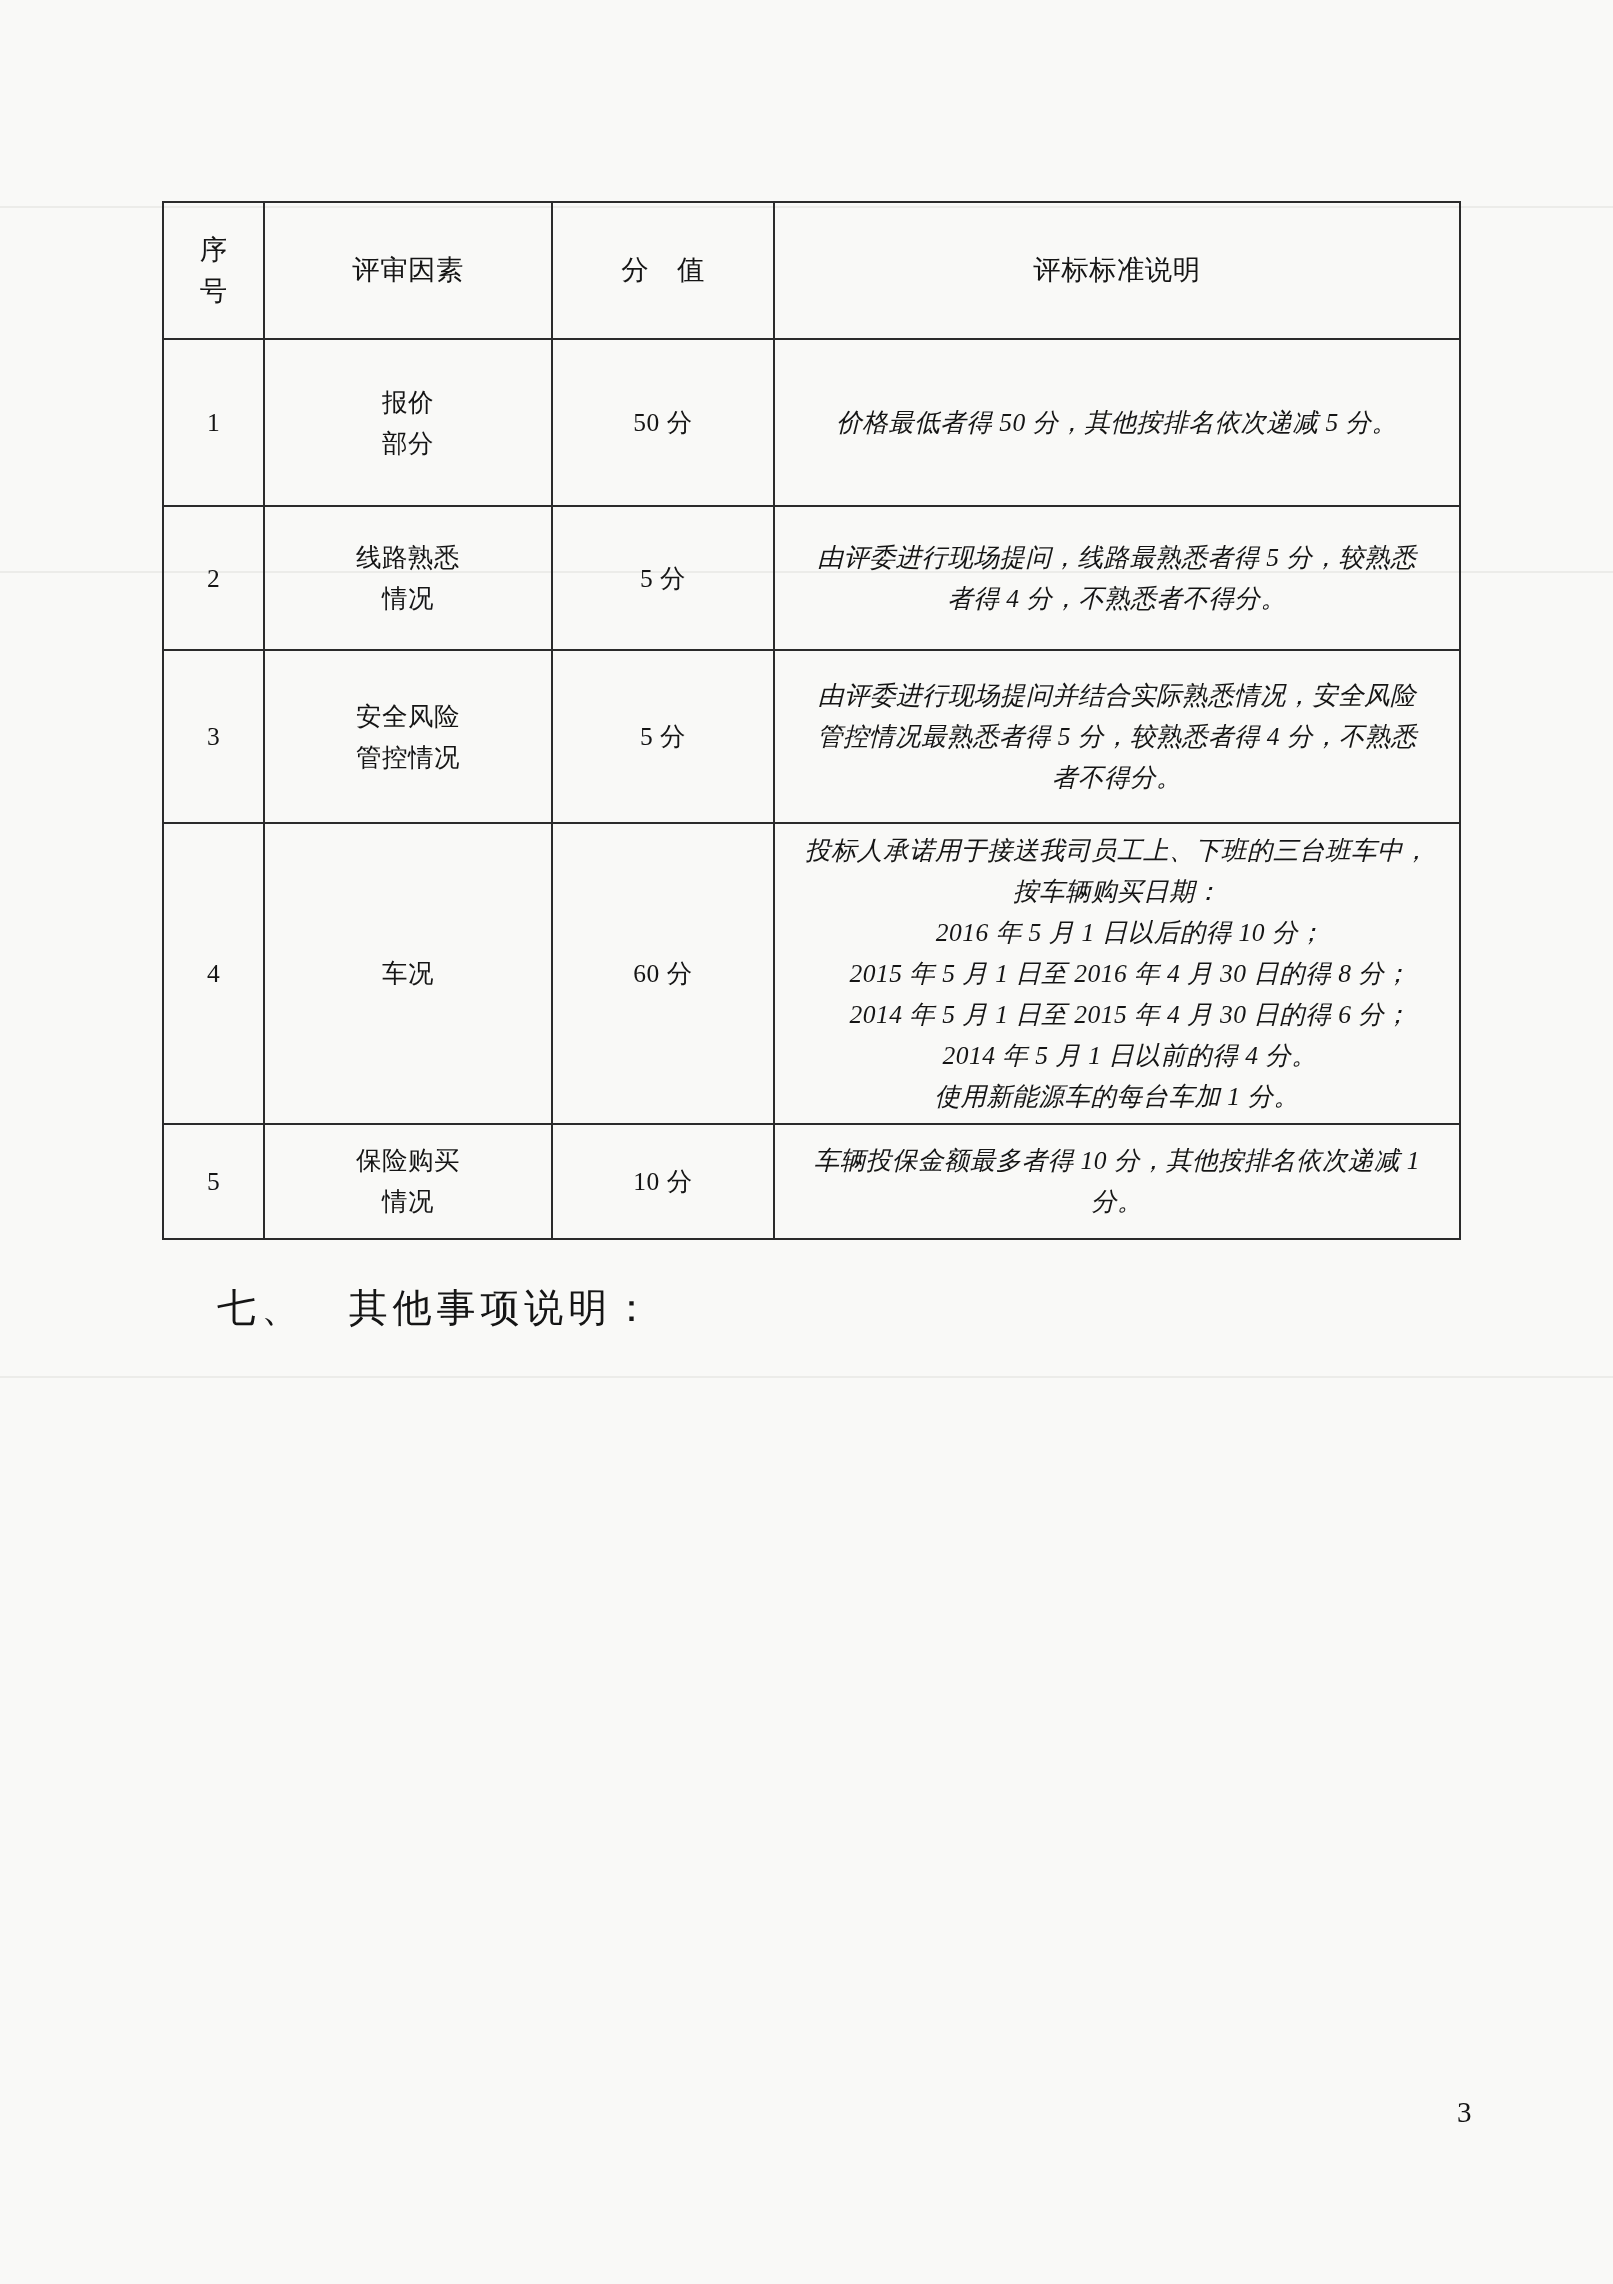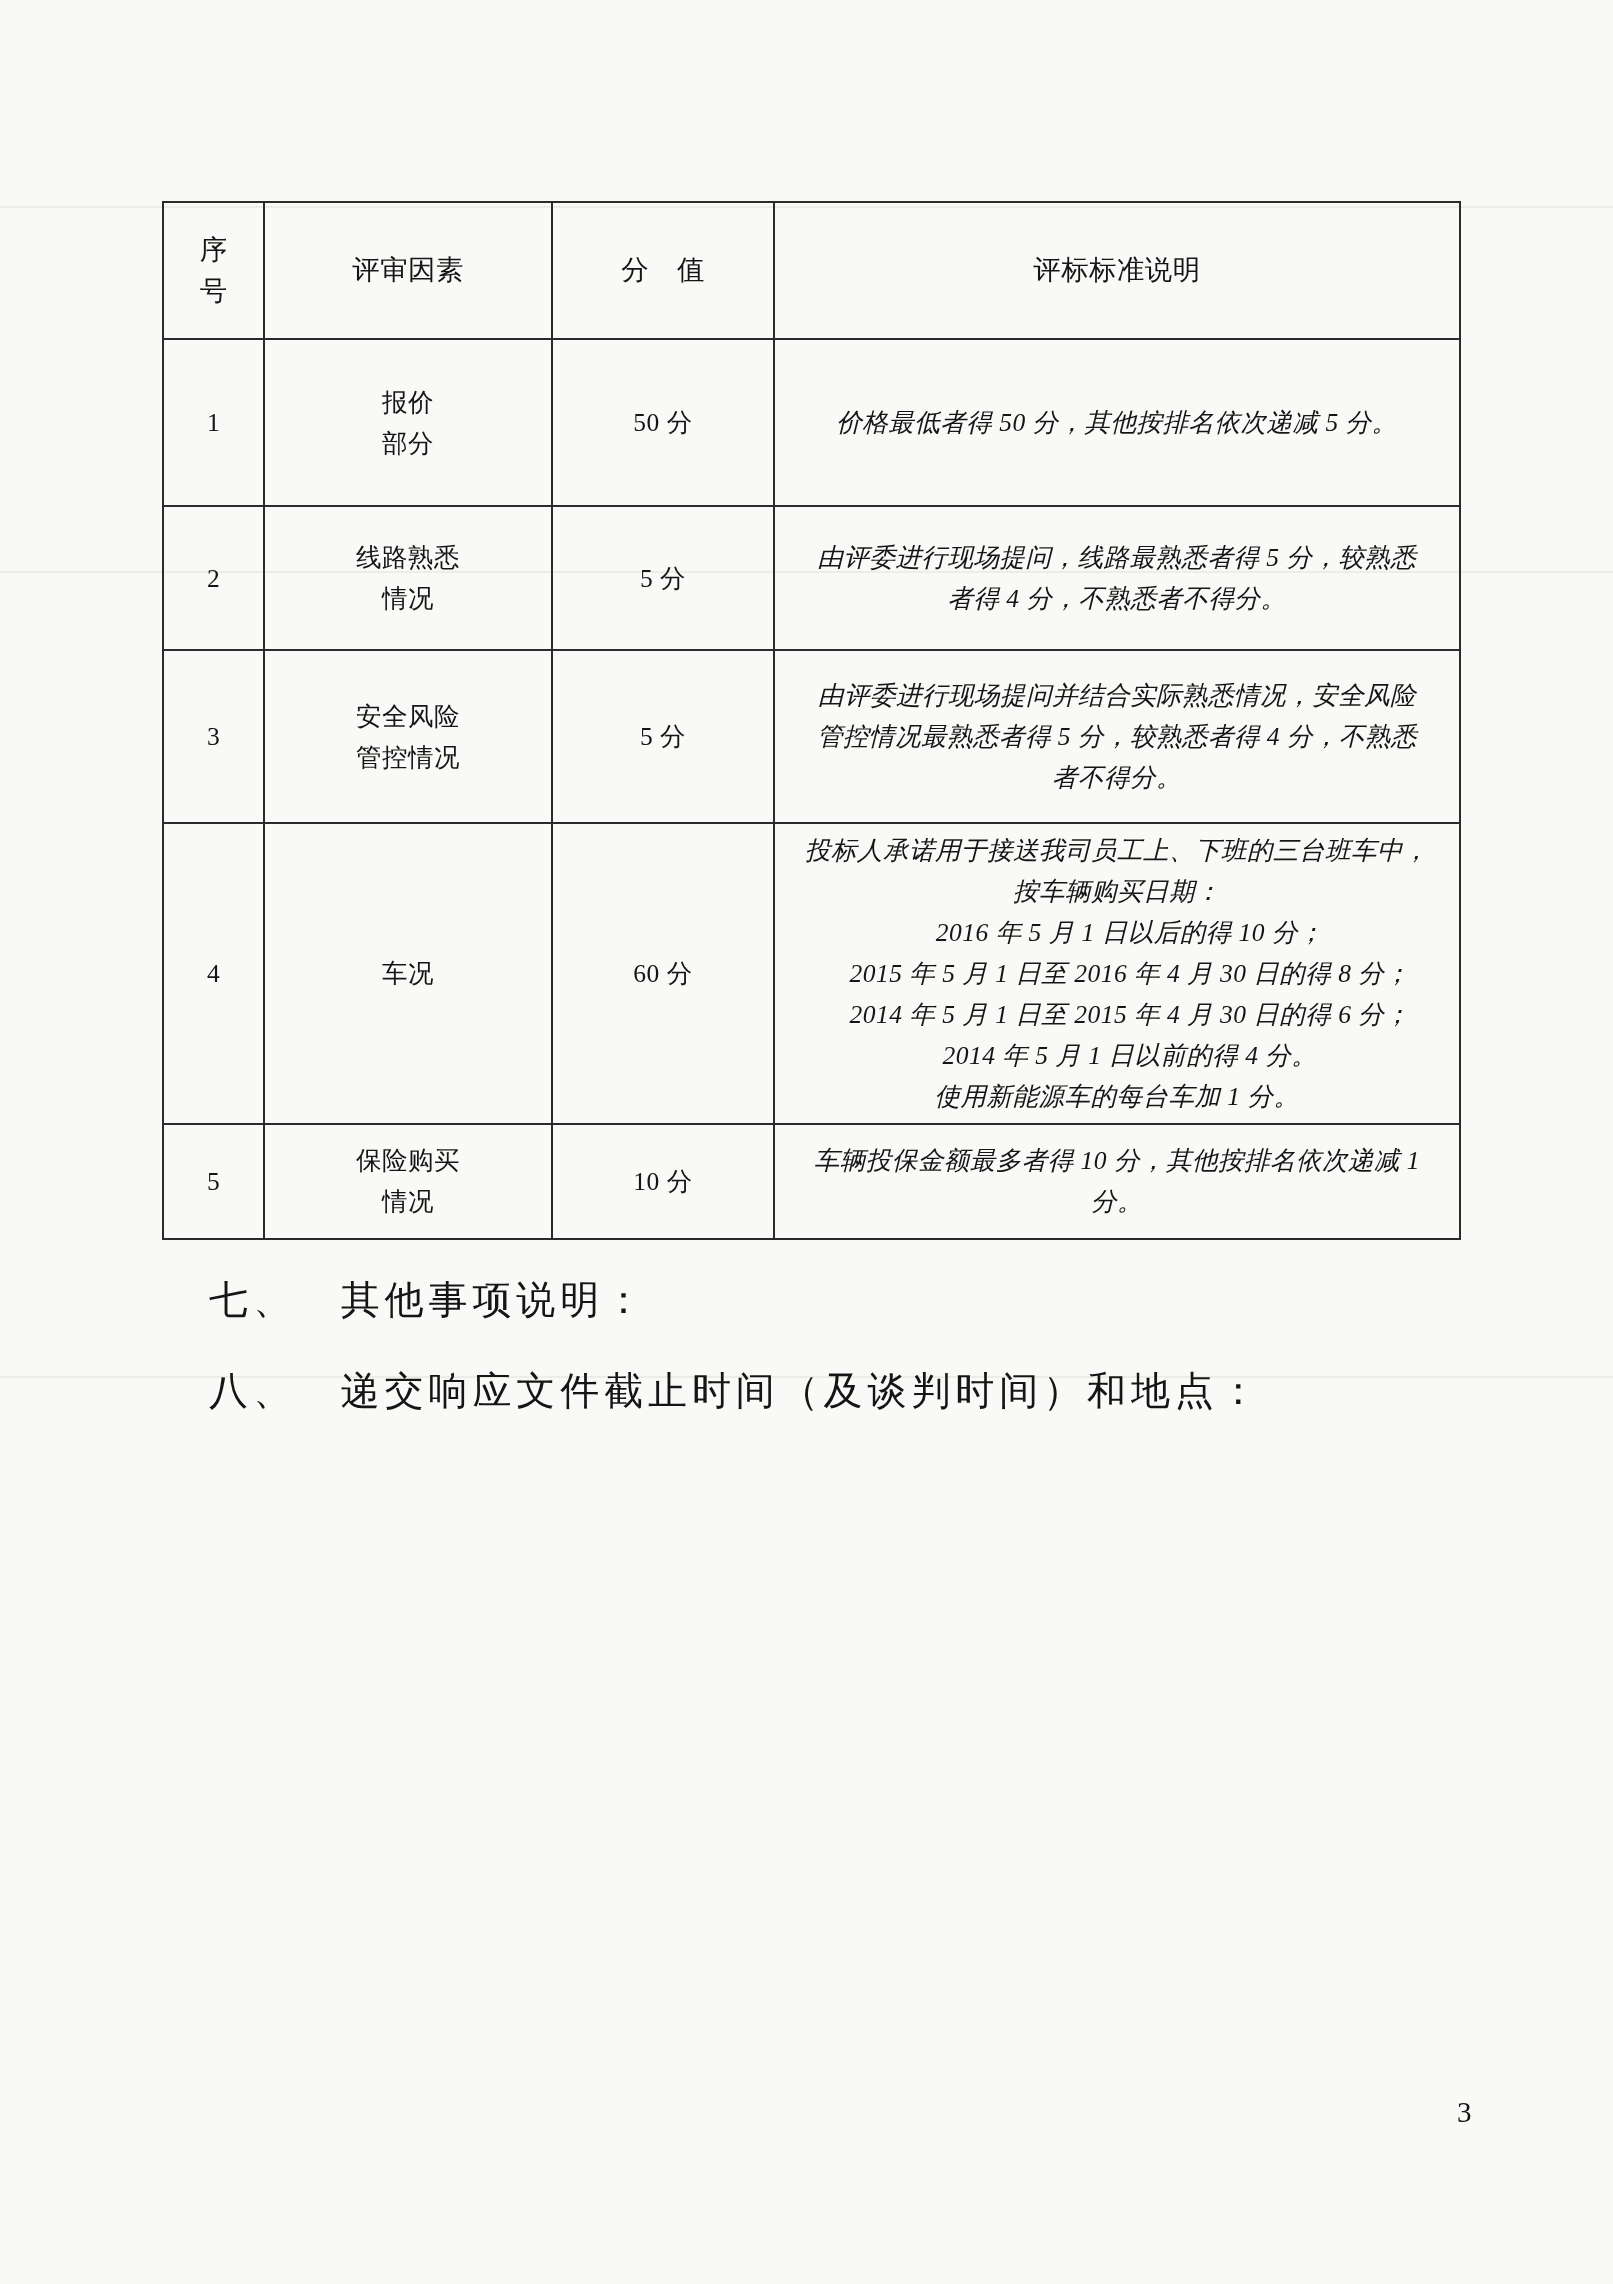--- a/index.html
+++ b/index.html
@@ -68,21 +68,21 @@
   .content {
     position: absolute;
     left: 162px;
     top: 1258px;
     width: 1306px;
     font-size: 39px;
     line-height: 83px;
     letter-spacing: 4.9px;
   }
   .para {
-    margin: 0;
+    margin: 8px;
     white-space: pre-wrap;
     text-indent: 47px;
   }
   .para.gap-before { margin-top: 7.8px; }
 
   .page-number {
     position: absolute;
     left: 1457px;
     top: 2096px;
     font-size: 29px;
@@ -159,19 +159,18 @@
             <td class="c-score">10 分</td>
             <td class="c-desc">车辆投保金额最多者得 10 分，其他按排名依次递减 1
 分。</td>
           </tr>
         </tbody>
     </table>
   </div>
 
   <div class="content">
     <p class="para">七、　其他事项说明：</p>
-    <p class="para gap-before">八、　递交响应文件截止时间（及谈判时间）和地点：</p>
   </div>
 
   <div class="page-number">3</div>
 
 </div>
 
 
 </body></html>

